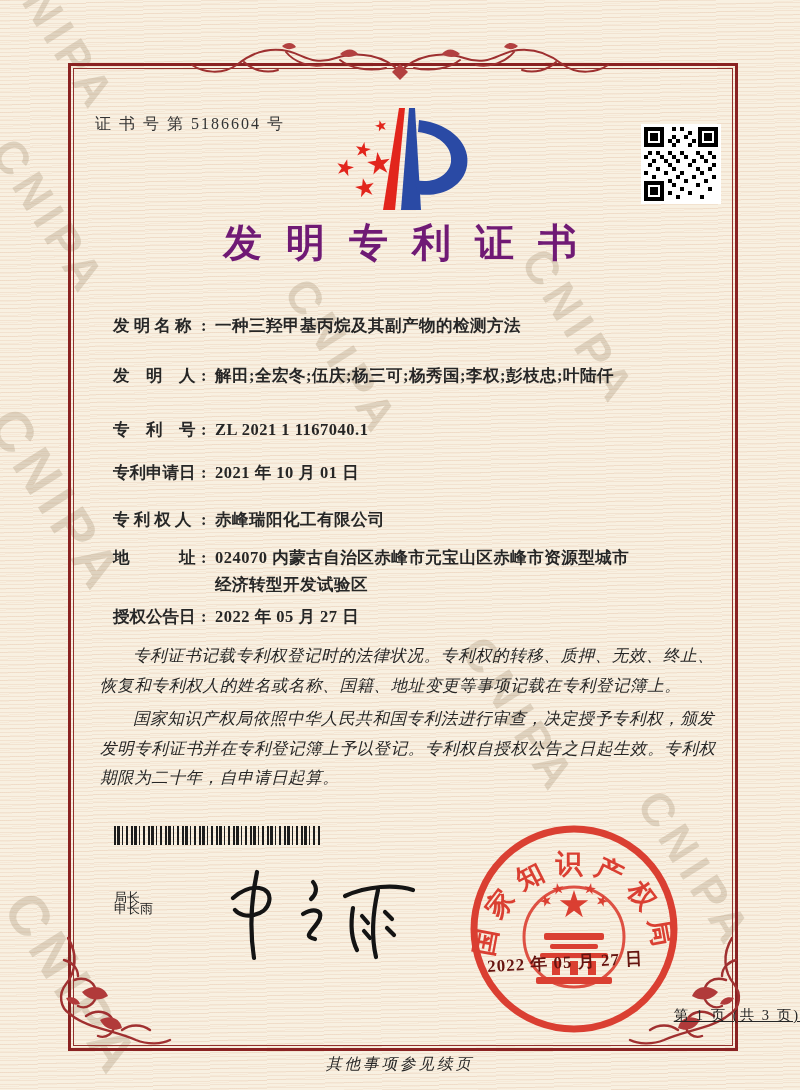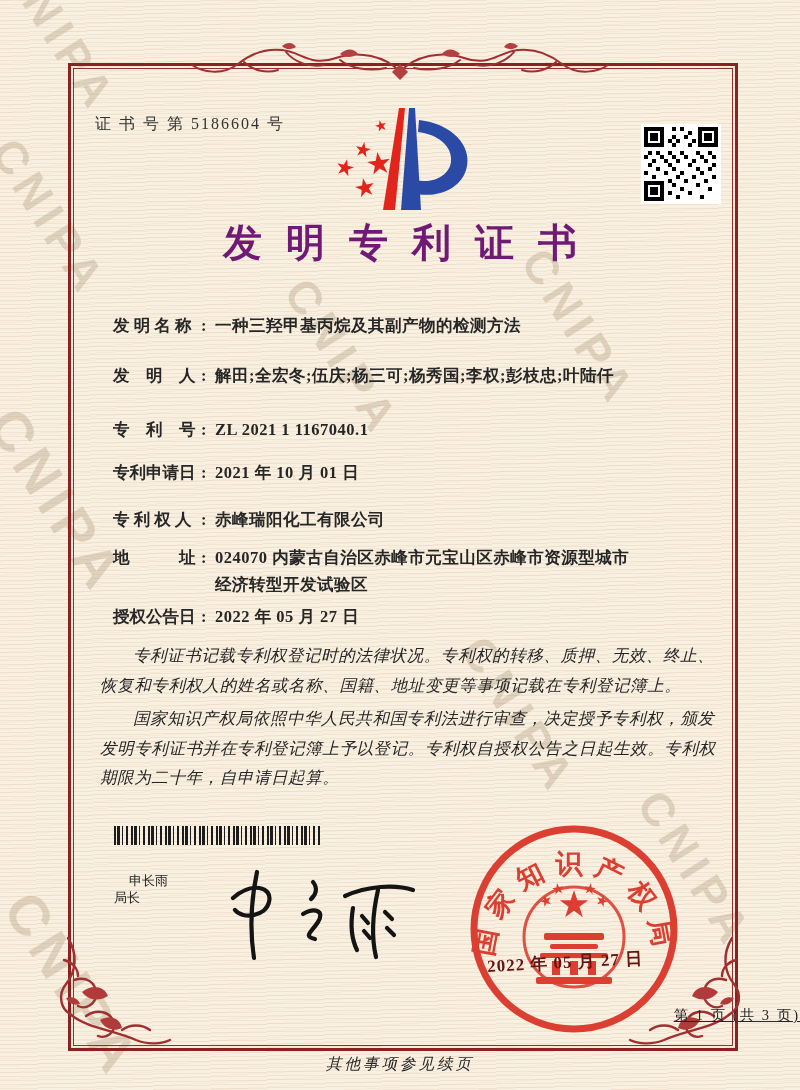--- a/index.html
+++ b/index.html
@@ -192,21 +192,21 @@
 </div>
 
 <div class="abs body-text">
   <p>专利证书记载专利权登记时的法律状况。专利权的转移、质押、无效、终止、恢复和专利权人的姓名或名称、国籍、地址变更等事项记载在专利登记簿上。</p>
   <p>国家知识产权局依照中华人民共和国专利法进行审查，决定授予专利权，颁发发明专利证书并在专利登记簿上予以登记。专利权自授权公告之日起生效。专利权期限为二十年，自申请日起算。</p>
 </div>
 
 <div class="abs barcode"></div>
 
 <div class="abs official" style="top:889px;">局长</div>
-<div class="abs official" style="top:872px;margin-left:15px;">申长雨</div>
+<div class="abs official" style="top:900px;">申长雨</div>
 
 <div class="abs sig">
   <svg width="215" height="105" viewBox="0 0 215 105">
     <g stroke="#141414" stroke-width="4.2" fill="none" stroke-linecap="round" stroke-linejoin="round">
       <path d="M42,10 C37,34 34,64 39,96"></path>
       <path d="M18,36 C36,20 58,24 54,40 C51,54 28,58 20,48"></path>
       <path d="M98,20 C103,26 101,33 96,37"></path>
       <path d="M88,52 C100,45 110,49 103,60 C96,71 88,74 100,77"></path>
       <path d="M130,34 C152,24 180,22 198,28"></path>
       <path d="M163,28 C158,50 156,74 161,95"></path>

